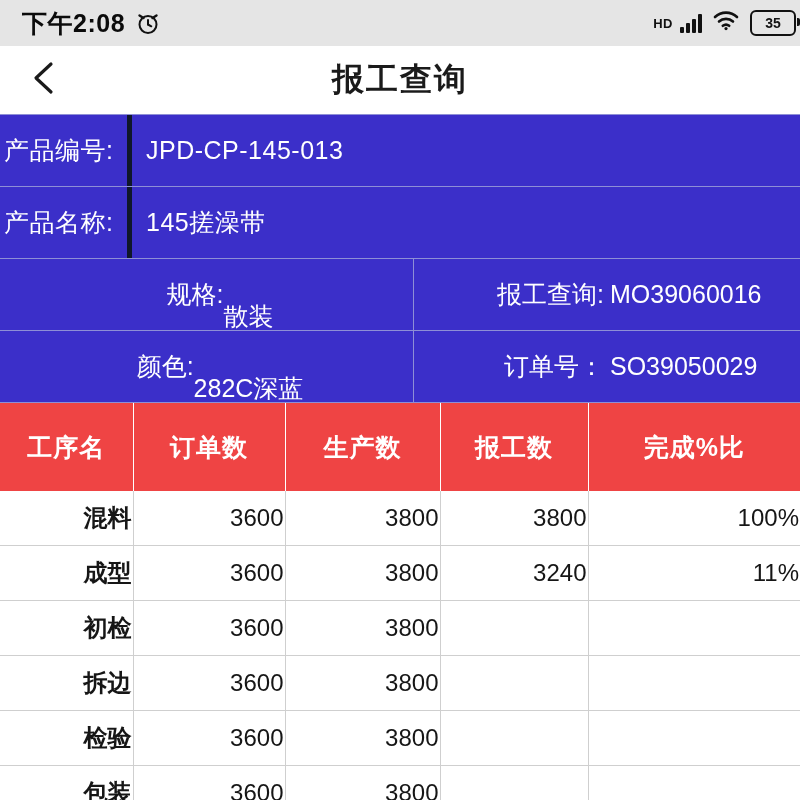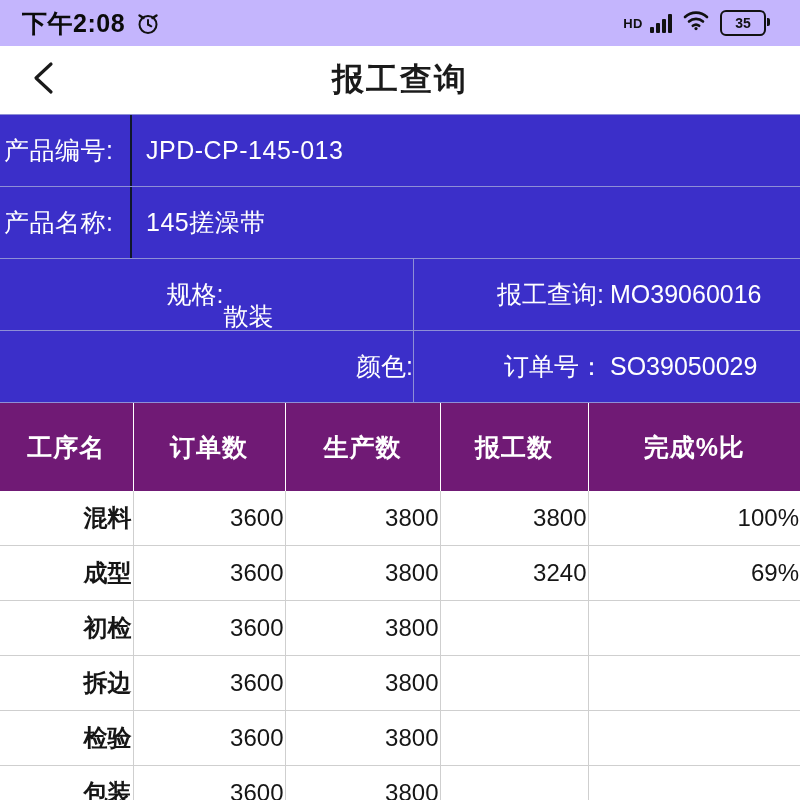--- a/index.html
+++ b/index.html
@@ -14,23 +14,23 @@
     overflow: hidden;
     color: #111;
   }
 
   
   .statusbar {
     height: 46px;
     display: flex;
     align-items: center;
     justify-content: space-between;
-    padding: 0 34px 0 22px;
+    padding: 0 4px 0 22px;
     box-sizing: border-box;
-    background: #c4b5fd;
+    background: #e5e5e5;
   }
   .status-left {
     display: flex;
     align-items: center;
     gap: 10px;
   }
   .status-time {
     font-size: 25px;
     font-weight: 600;
     letter-spacing: 0.5px;
@@ -142,21 +142,21 @@
     display: flex;
     align-items: center;
     box-sizing: border-box;
     font-size: 25px;
     letter-spacing: 0.5px;
   }
   .lbl-left {
     padding-left: 4px;
     width: 132px;
     flex: none;
-    border-right: 2px solid #0f172a;
+    border-right: 5px solid #0f172a;
   }
   .val-left {
     padding-left: 14px;
     flex: 1;
   }
 
   .half {
     width: 50%;
     display: flex;
     align-items: center;
@@ -176,21 +176,21 @@
   .half.first .lbl { text-align: right; padding-right: 0; flex: 0 0 auto; margin-left: auto; }
   .half.first .val { flex: 0 0 auto; margin-right: auto; padding-left: 0; margin-top: 44px; }
 
   
   table.proc {
     width: 100%;
     border-collapse: collapse;
     table-layout: fixed;
   }
   table.proc th {
-    background: #701a75;
+    background: #ef4444;
     color: #ffffff;
     font-size: 25px;
     font-weight: 700;
     height: 86px;
     border-right: 1px solid #ffffff;
     letter-spacing: 1px;
   }
   table.proc th:last-child { border-right: none; }
   table.proc td {
     height: 52px;
@@ -277,20 +277,21 @@
     </div>
     <div class="half">
       <span class="lbl">报工查询:</span>
       <span class="val">MO39060016</span>
     </div>
   </div>
 
   <div class="info-row double">
     <div class="half first">
       <span class="lbl">颜色:</span>
+      <span class="val">282C深蓝</span>
     </div>
     <div class="half">
       <span class="lbl">订单号：</span>
       <span class="val">SO39050029</span>
     </div>
   </div>
 
 </div>
 
 <table class="proc">
@@ -316,21 +317,21 @@
         <td>3600</td>
         <td>3800</td>
         <td>3800</td>
         <td>100%</td>
       </tr>
       <tr>
         <td class="name">成型</td>
         <td>3600</td>
         <td>3800</td>
         <td>3240</td>
-        <td>69%</td>
+        <td>11%</td>
       </tr>
       <tr>
         <td class="name">初检</td>
         <td>3600</td>
         <td>3800</td>
         <td></td>
         <td></td>
       </tr>
       <tr>
         <td class="name">拆边</td>

